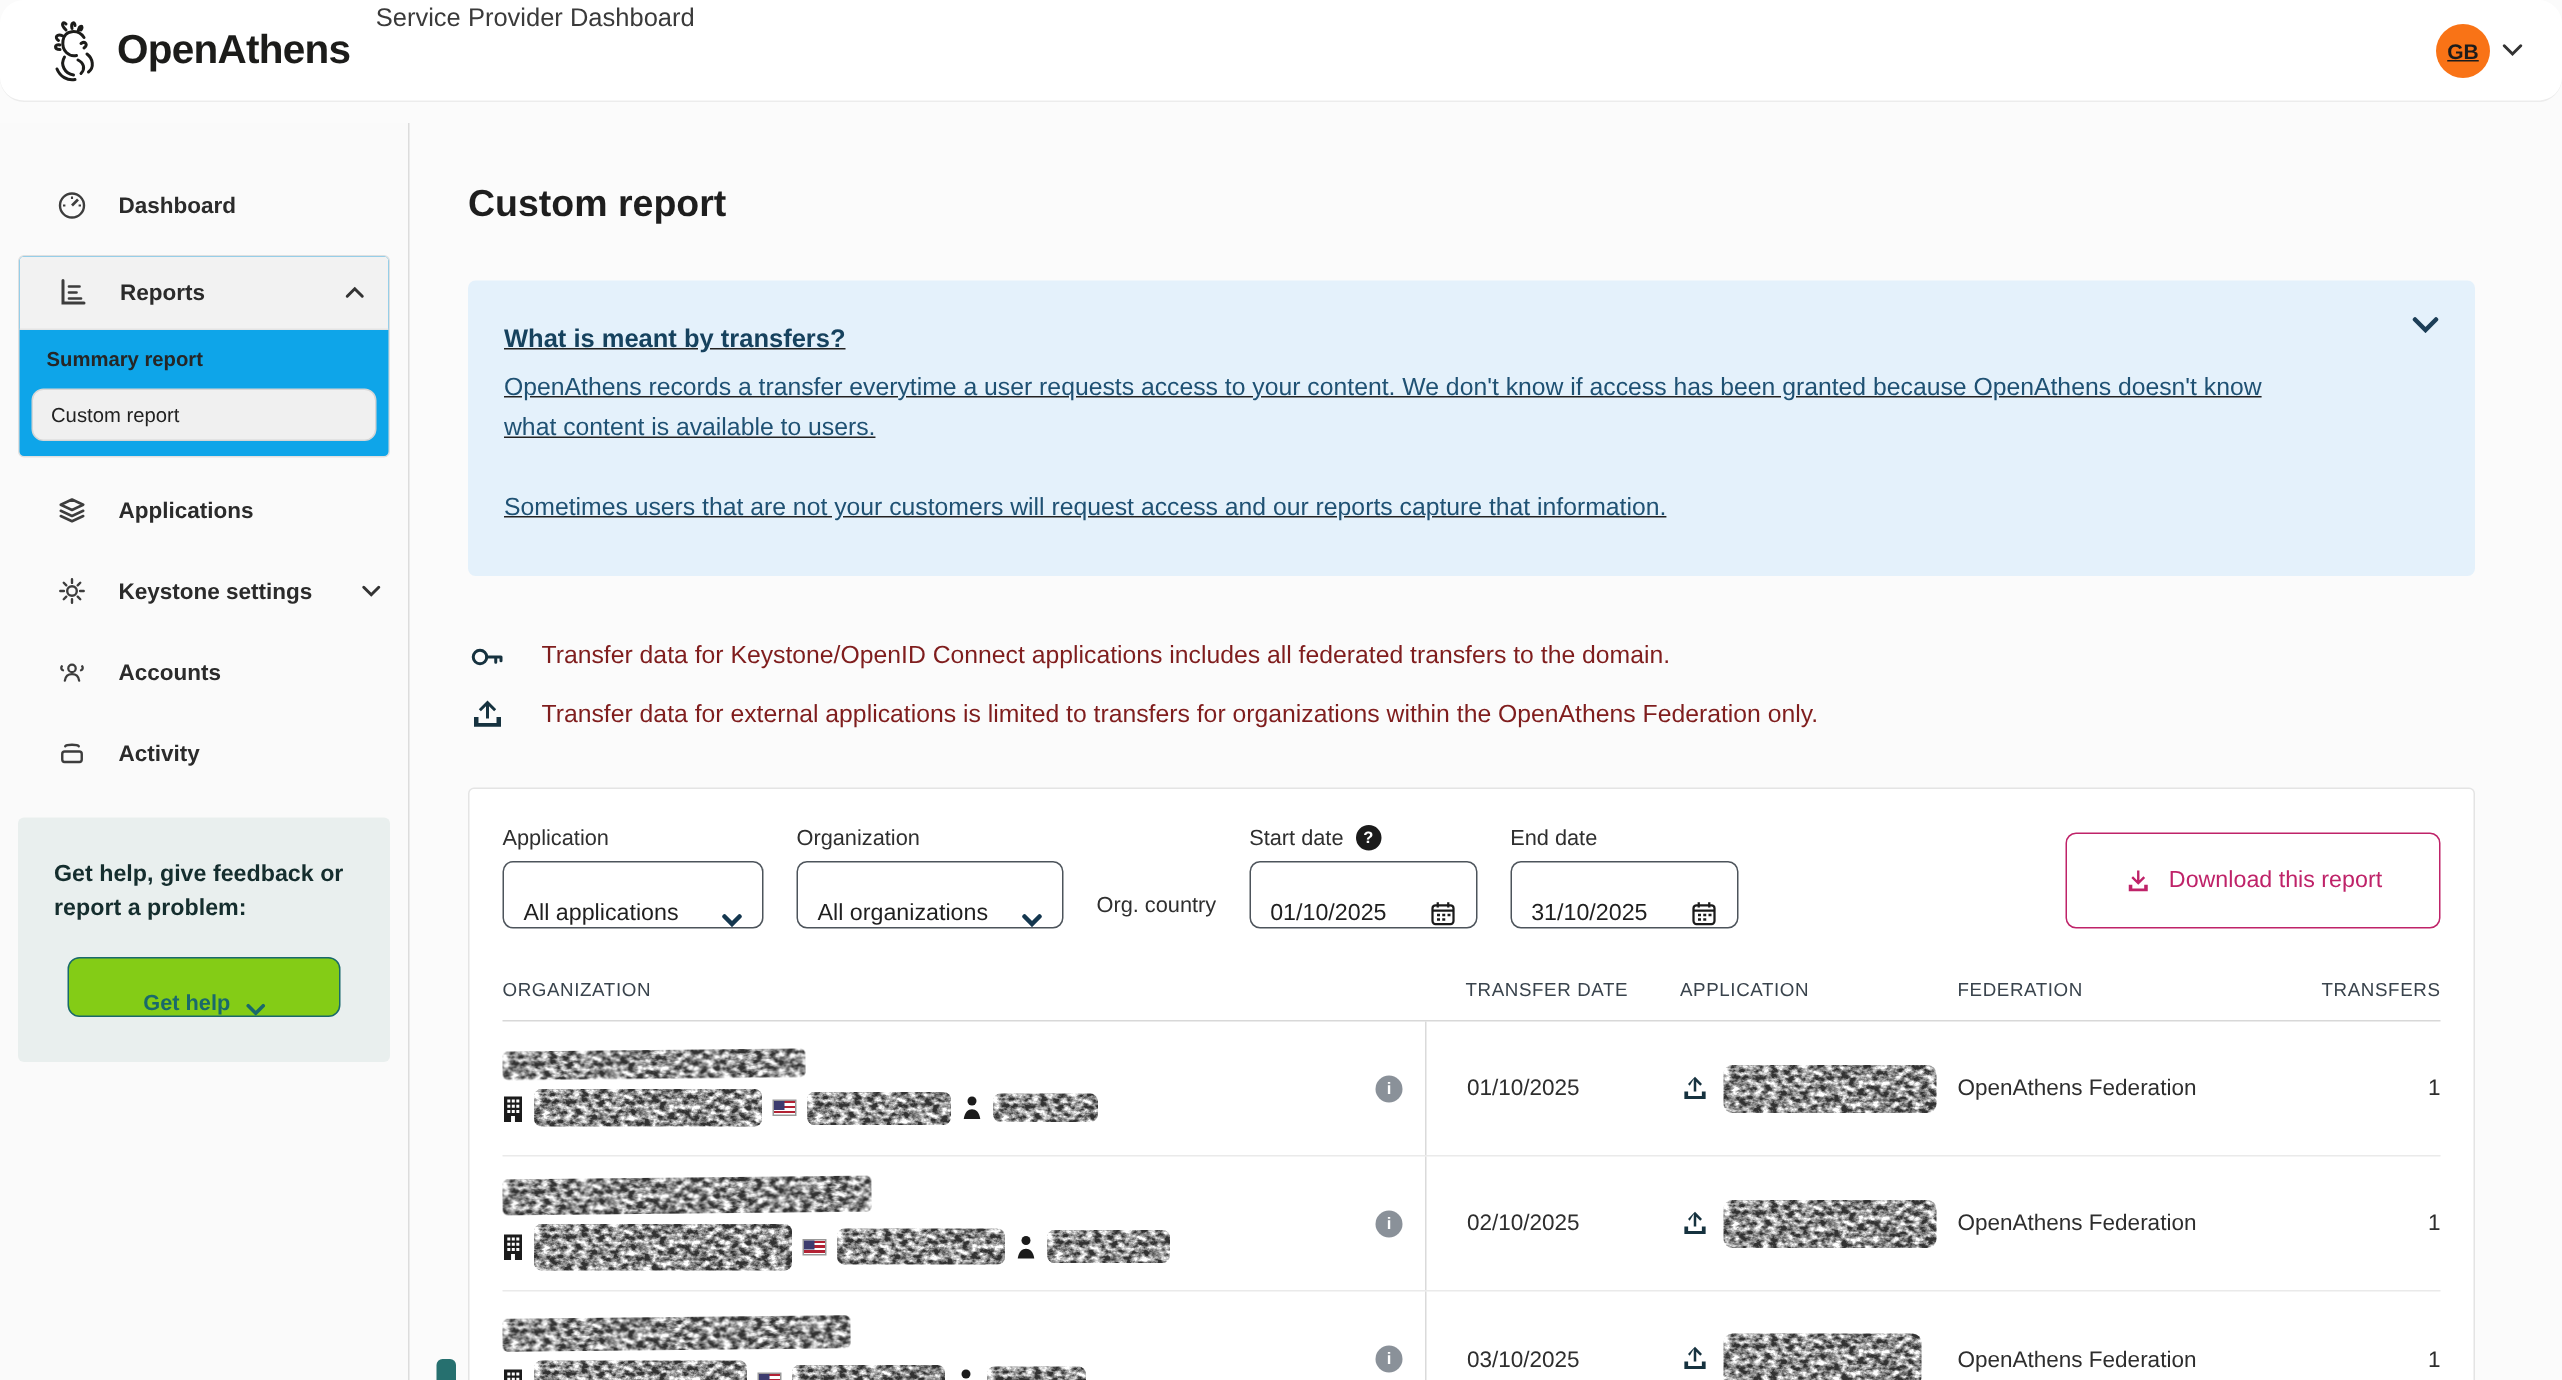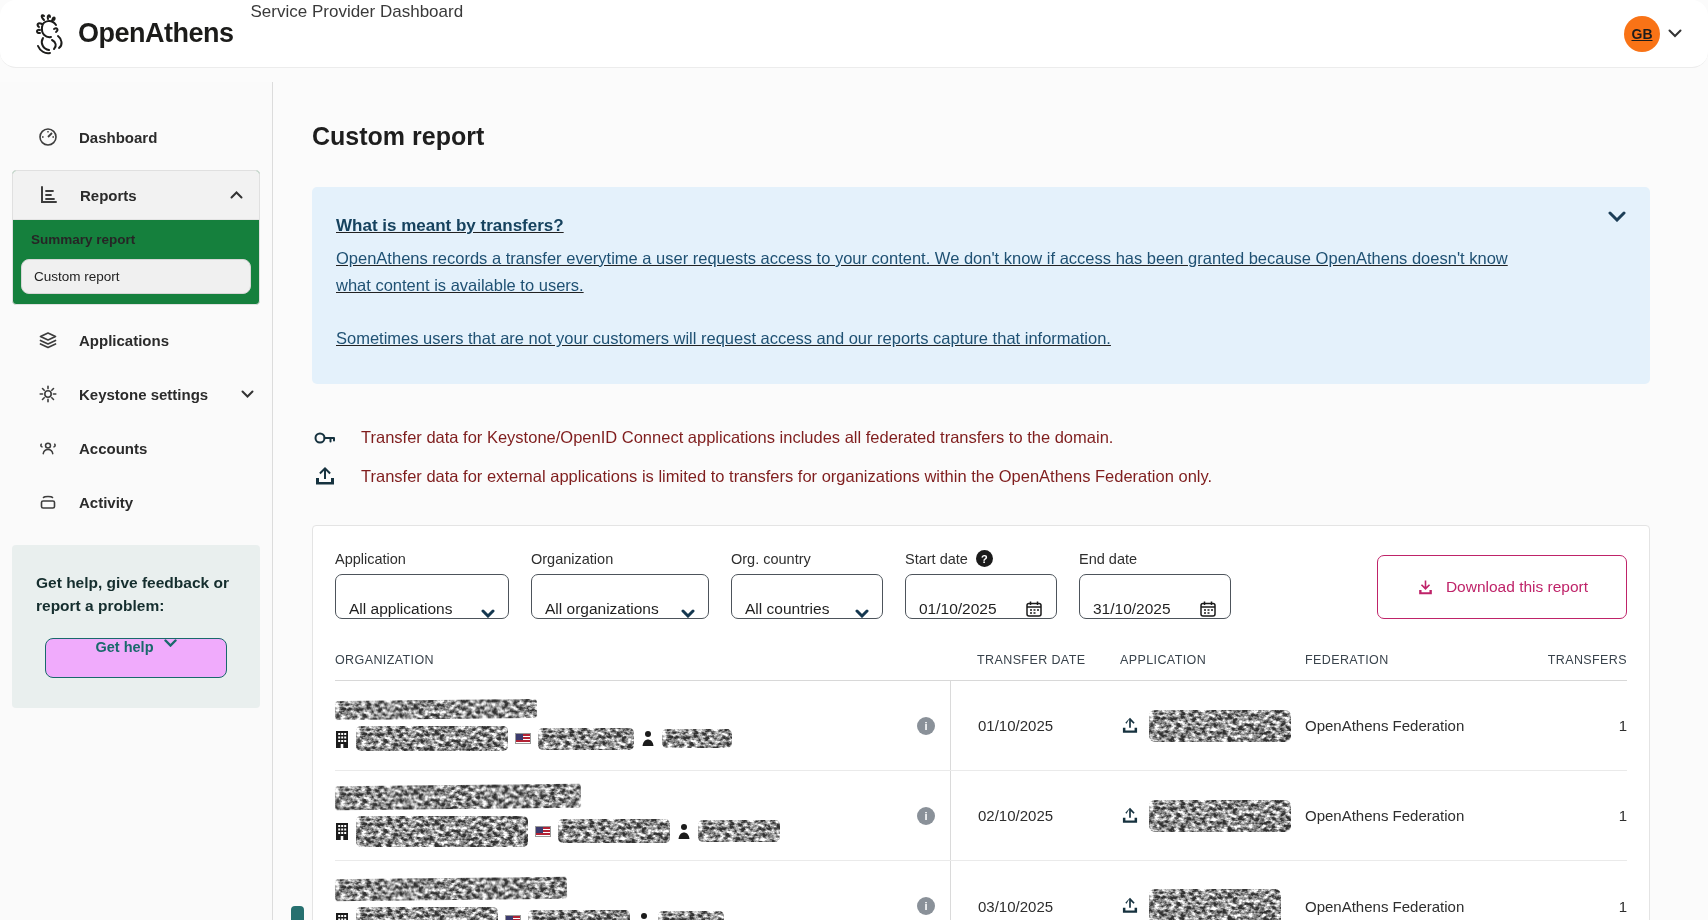--- a/index.html
+++ b/index.html
@@ -18,32 +18,32 @@
   .gb-circle { width:36px; height:36px; border-radius:50%; background:#f97316; display:flex;
                align-items:center; justify-content:center; font-size:14px; font-weight:700; color:#1c1c1c;text-decoration:underline; }
 
   
   .sidebar { position:absolute; top:82px; left:0; width:273px; bottom:0; background:#fafafa;
              border-right:1px solid #dcdcdc; padding-top:28px; }
   .nav-item { display:flex; align-items:center; gap:21px; padding:17px 18px 17px 38px;
               font-size:15px; font-weight:700; color:#2b2b2b; cursor:pointer; }
   .nav-item .nav-icon { width:20px; height:20px; flex:0 0 20px; display:flex; align-items:center; justify-content:center; }
   .nav-chevron { margin-left:auto; }
-  .reports-box { margin:6px 12px 8px 12px; border:1px solid #e0e0e0; border-radius:4px; background:#15803d; overflow:hidden; }
+  .reports-box { margin:6px 12px 8px 12px; border:1px solid #e0e0e0; border-radius:4px; background:#0ea5e9; overflow:hidden; }
   .reports-head { display:flex; align-items:center; gap:21px; background:#f2f2f2; padding:14px 16px 14px 26px;
                   font-size:15px; font-weight:700; color:#2b2b2b; cursor:pointer; border-bottom:1px solid #e4e4e4; }
   .reports-head .nav-icon { width:20px; height:20px; }
   .report-sub { font-size:13.5px; color:#262626; padding:12px 14px 10px 18px; font-weight:700; cursor:pointer; }
   .report-sub-active { margin:2px 8px 10px 8px; padding:9px 12px; font-size:13.5px; font-weight:400; color:#222;
                        background:#f0f0f0; border:1px solid #d6d6d6; border-radius:8px; cursor:pointer; }
   .help-box { margin:16px 12px 0 12px; background:#e9efee; border-radius:4px; padding:26px 24px 30px 24px; }
   .help-text { font-size:15.5px; font-weight:700; color:#152e2e; line-height:1.5; }
-  .help-btn { margin:20px auto 0 auto; width:182px; height:40px; background:#f0abfc; border:1.6px solid #19696b;
+  .help-btn { margin:20px auto 0 auto; width:182px; height:40px; background:#84cc16; border:1.6px solid #19696b;
               border-radius:8px; color:#19696b; font-size:14.5px; font-weight:700; display:flex;
-              align-items:flex-start; justify-content:center; gap:10px; cursor:pointer; }
+              align-items:flex-end; justify-content:center; gap:10px; cursor:pointer; }
 
   
   .content { position:absolute; top:82px; left:274px; right:0; bottom:0; padding:38px 58px 0 38px; overflow:hidden; }
   h1.page-title { font-size:25px; font-weight:700; color:#1e1e1e; margin:2px 0 36px 0; }
 
   .infobox { position:relative; background:#e4f1fb; border-radius:5px; padding:29px 60px 32px 24px;text-decoration:underline; }
   .infobox-title { font-size:17px; font-weight:700; color:#16425e; margin-bottom:9px; }
   .infobox p { font-size:16.5px; color:#1f5173; line-height:1.62; max-width:1190px; }
   .infobox .p2 { margin-top:27px; }
   .infobox-chevron { position:absolute; top:24px; right:24px; cursor:pointer; }
@@ -290,26 +290,20 @@
           <div class="control w-org">
             <span>All organizations</span>
             <svg width="14" height="9" viewBox="0 0 14 9" fill="none" stroke="#14374f" stroke-width="3" stroke-linecap="round">
                 <path d="M2 2 L7 7 L12 2"></path>
               </svg>
           </div>
         </div>
 
         <div>
           <div class="field-label">Org. country</div>
-          <div class="control w-country">
-            <span>All countries</span>
-            <svg width="14" height="9" viewBox="0 0 14 9" fill="none" stroke="#14374f" stroke-width="3" stroke-linecap="round">
-                <path d="M2 2 L7 7 L12 2"></path>
-              </svg>
-          </div>
         </div>
 
         <div>
           <div class="field-label">
             <span>Start date</span>
             <span style="width:17px;height:17px;border-radius:50%;background:#1b1b1b;color:#fff;font-size:11px;font-weight:700;display:flex;align-items:center;justify-content:center;">?</span>
           </div>
           <div class="control w-date">
             <span>01/10/2025</span>
             <svg width="18" height="18" viewBox="0 0 18 18" fill="none" stroke="#1b1b1b" stroke-width="1.5">

